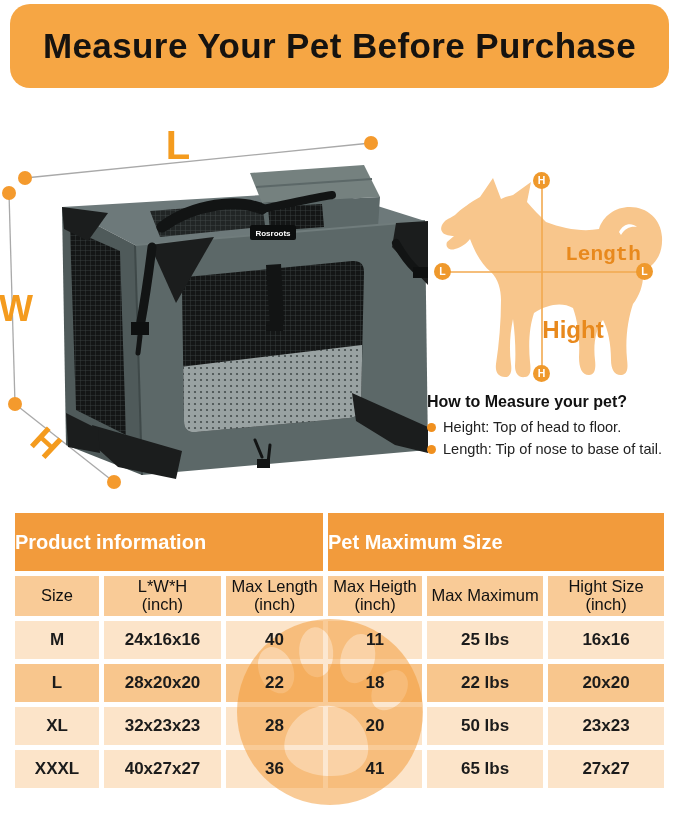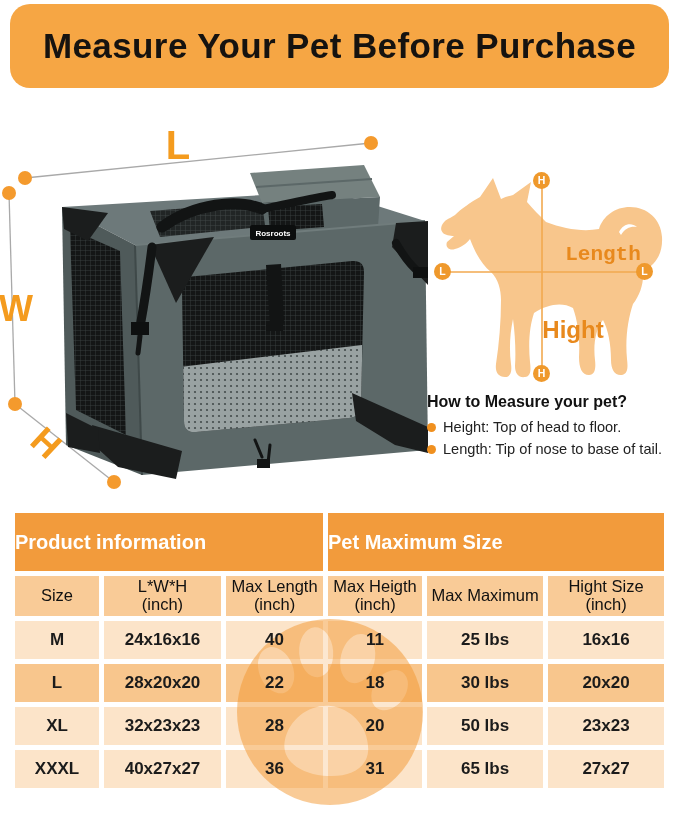--- a/index.html
+++ b/index.html
@@ -256,34 +256,34 @@
       <td>40</td>
       <td>11</td>
       <td>25 lbs</td>
       <td>16x16</td>
     </tr>
     <tr class="data-row row-dark">
       <td>L</td>
       <td>28x20x20</td>
       <td>22</td>
       <td>18</td>
-      <td>30 lbs</td>
+      <td>22 lbs</td>
       <td>20x20</td>
     </tr>
     <tr class="data-row row-light">
       <td>XL</td>
       <td>32x23x23</td>
       <td>28</td>
       <td>20</td>
       <td>50 lbs</td>
       <td>23x23</td>
     </tr>
     <tr class="data-row row-light">
       <td>XXXL</td>
       <td>40x27x27</td>
       <td>36</td>
-      <td>31</td>
+      <td>41</td>
       <td>65 lbs</td>
       <td>27x27</td>
     </tr>
   </tbody>
     </table>
 </div>
 
 </body></html>

